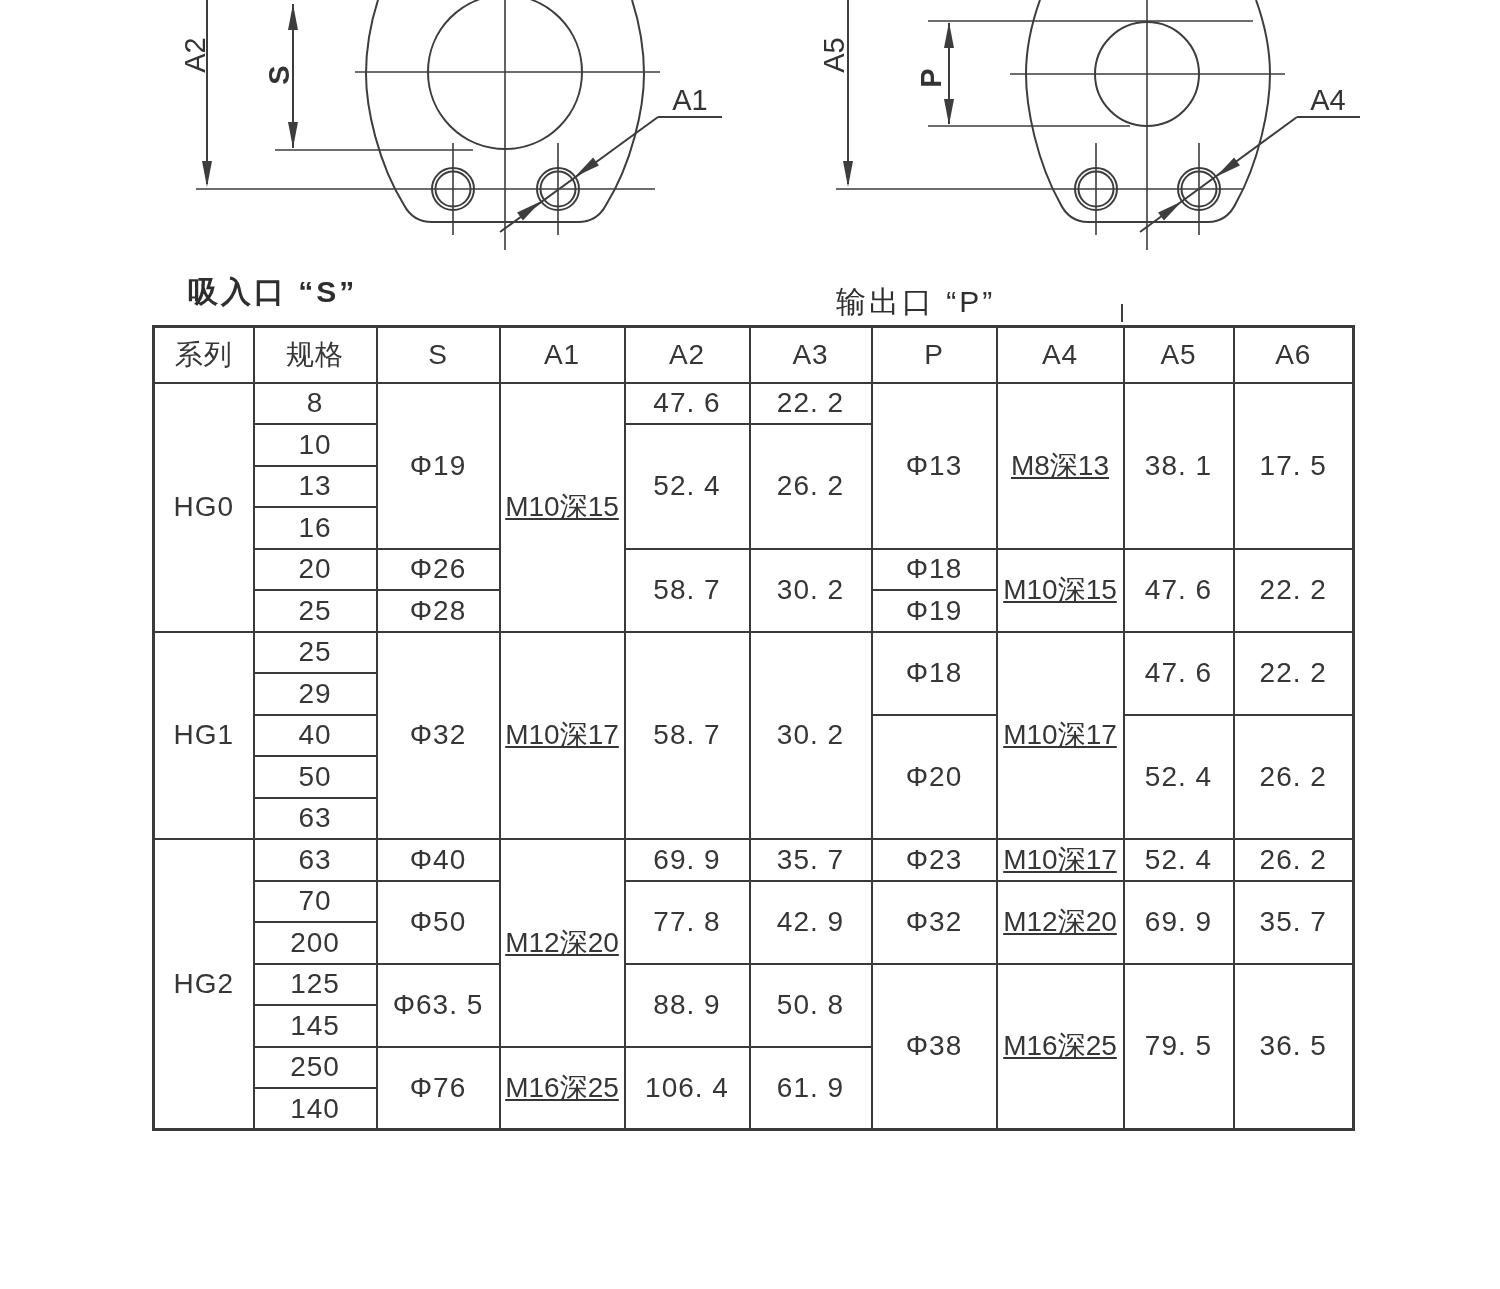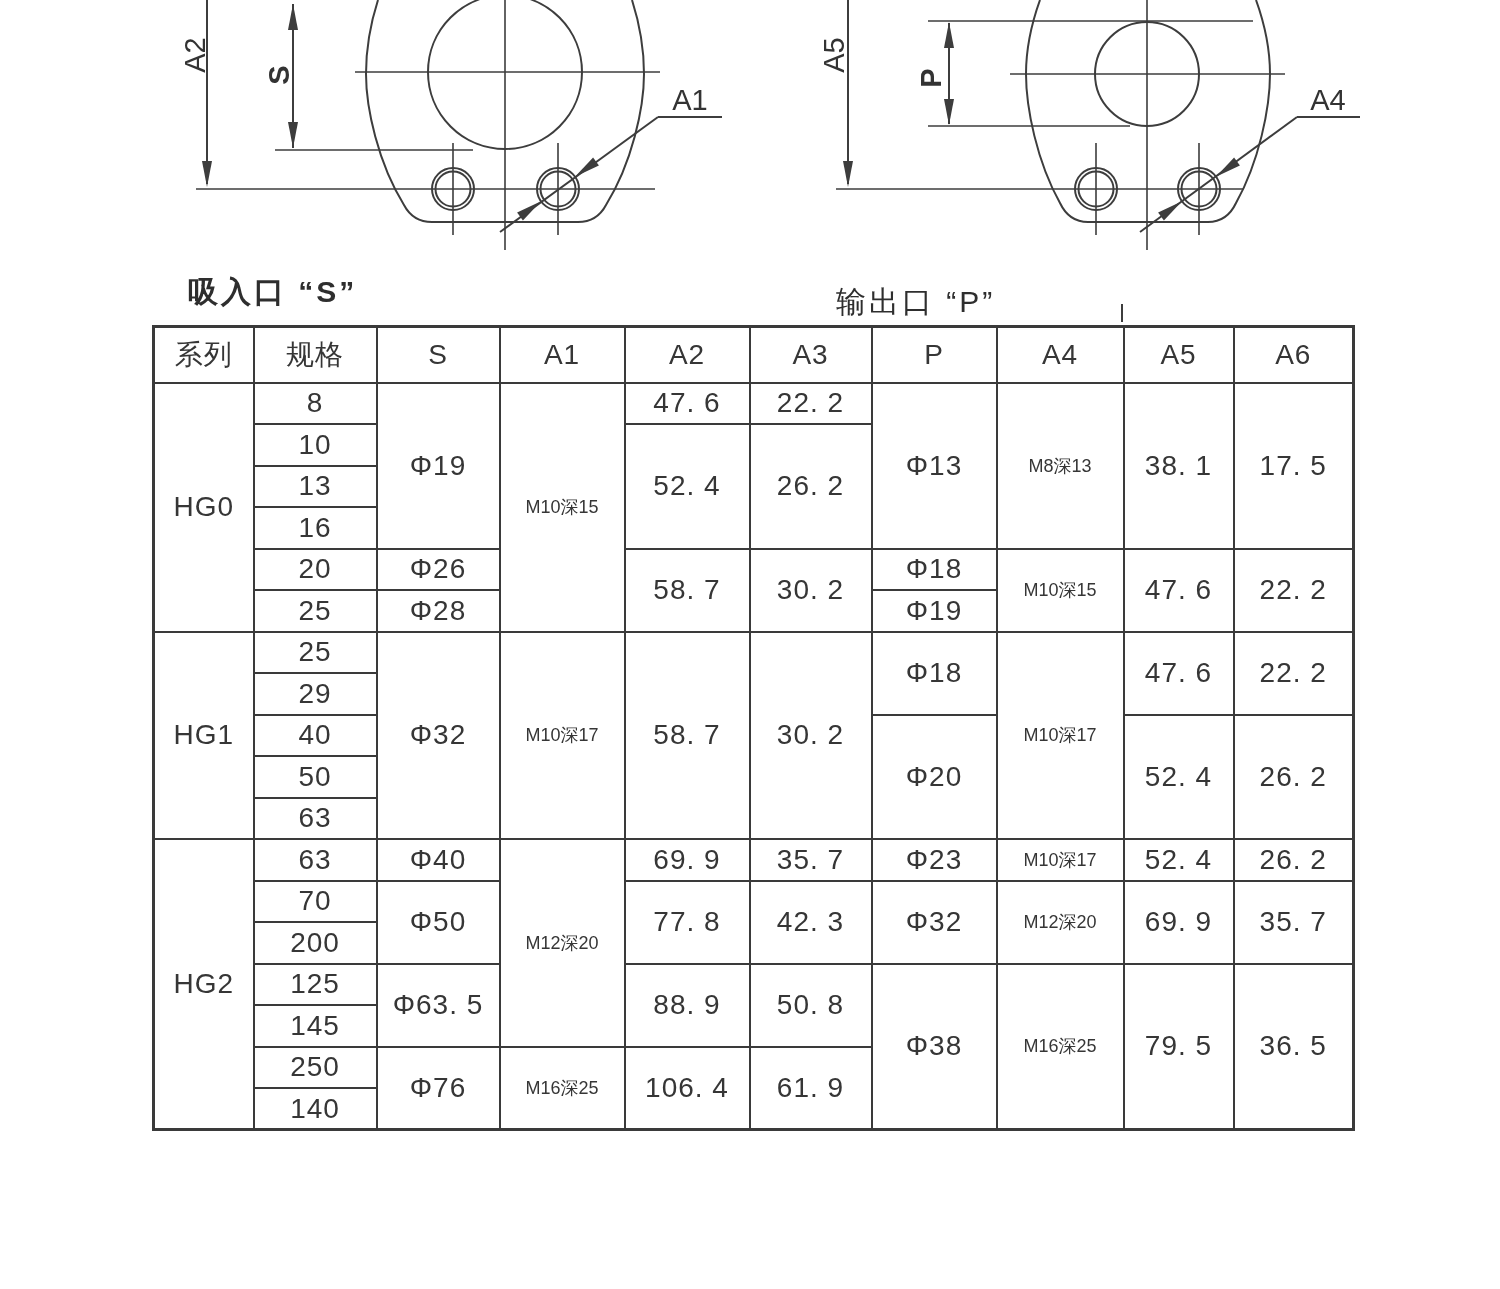--- a/index.html
+++ b/index.html
@@ -20,21 +20,21 @@
     position:absolute;left:152px;top:325px;width:1200px;
     border-collapse:collapse;table-layout:fixed;
     border:3px solid #3a3a3a;
   }
   table.spec th, table.spec td{
     border:2px solid #3a3a3a;text-align:center;vertical-align:middle;
     padding:0;font-weight:400;color:#363636;
     font-size:28px;letter-spacing:1px;overflow:hidden;
   }
   table.spec th{font-size:28px;letter-spacing:1px;}
-  table.spec td.zh{font-size:18px;letter-spacing:0;}
+  table.spec td.zh{font-size:28px;letter-spacing:0;text-decoration:underline;}
 </style>
 </head>
 <body>
 
 <div class="page">
 
   <svg class="drawing-layer" width="1500" height="322" viewBox="0 0 1500 322">
     <g stroke="#3d3d3d" stroke-width="2" fill="none">
 
       <g>
@@ -234,21 +234,21 @@
           <td>35. 7</td>
           <td>Φ23</td>
           <td class="zh">M10深17</td>
           <td>52. 4</td>
           <td>26. 2</td>
         </tr>
         <tr style="height: 41.5px;">
           <td>70</td>
           <td rowspan="2">Φ50</td>
           <td rowspan="2">77. 8</td>
-          <td rowspan="2">42. 3</td>
+          <td rowspan="2">42. 9</td>
           <td rowspan="2">Φ32</td>
           <td rowspan="2" class="zh">M12深20</td>
           <td rowspan="2">69. 9</td>
           <td rowspan="2">35. 7</td>
         </tr>
         <tr style="height: 41.5px;">
           <td>200</td>
         </tr>
         <tr style="height: 41.5px;">
           <td>125</td>

